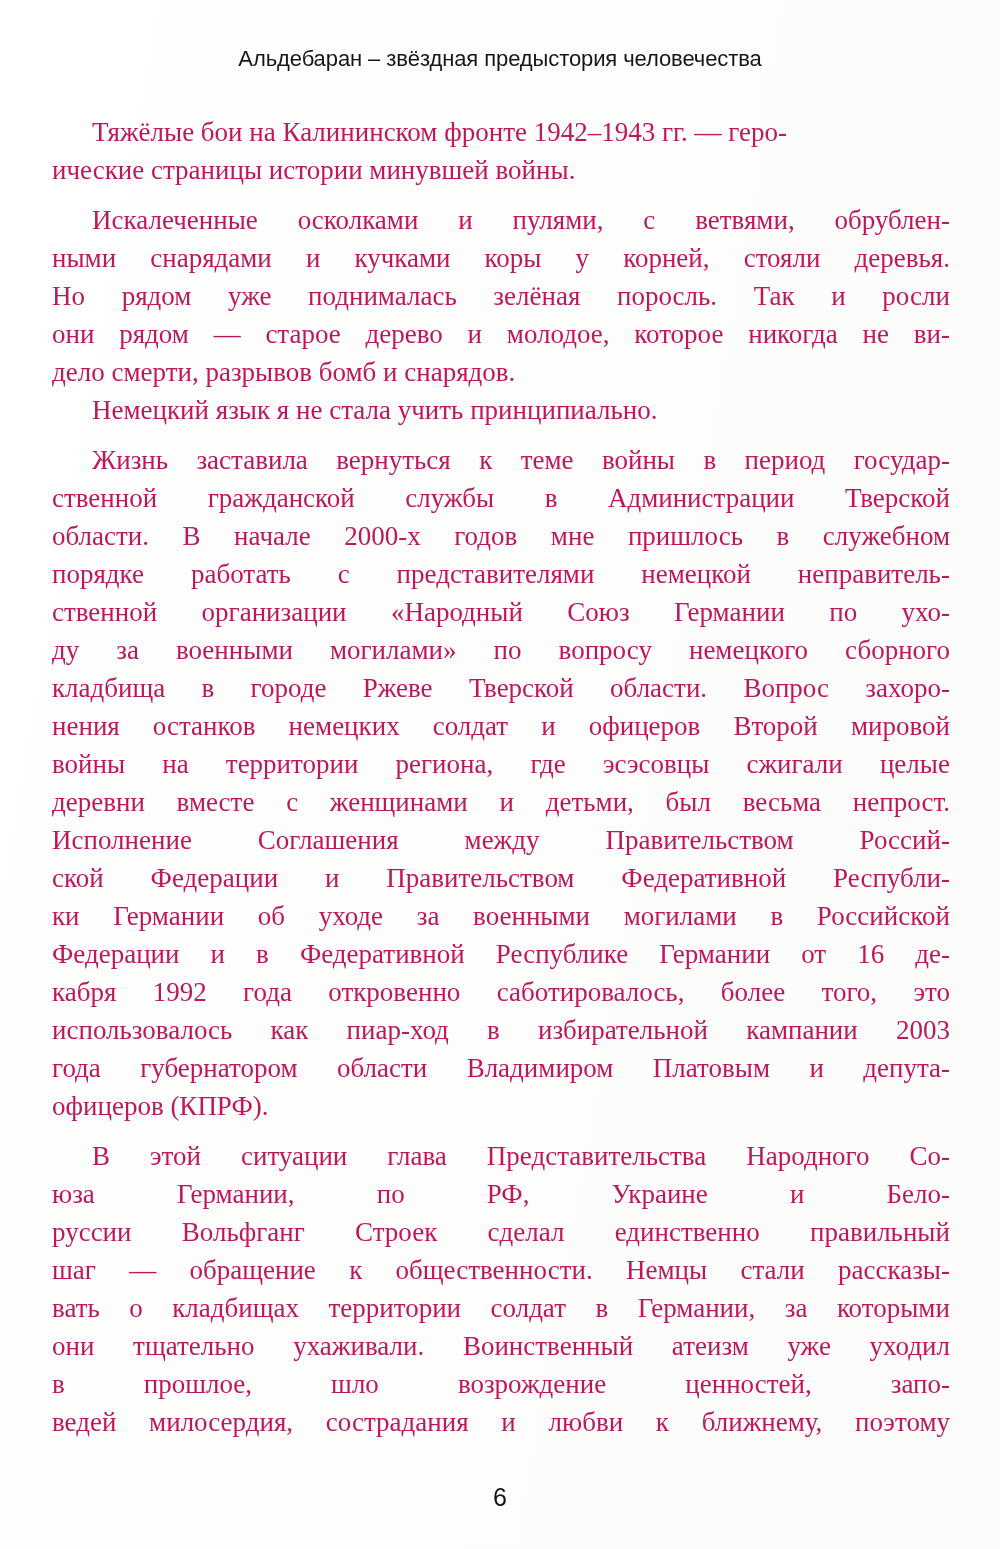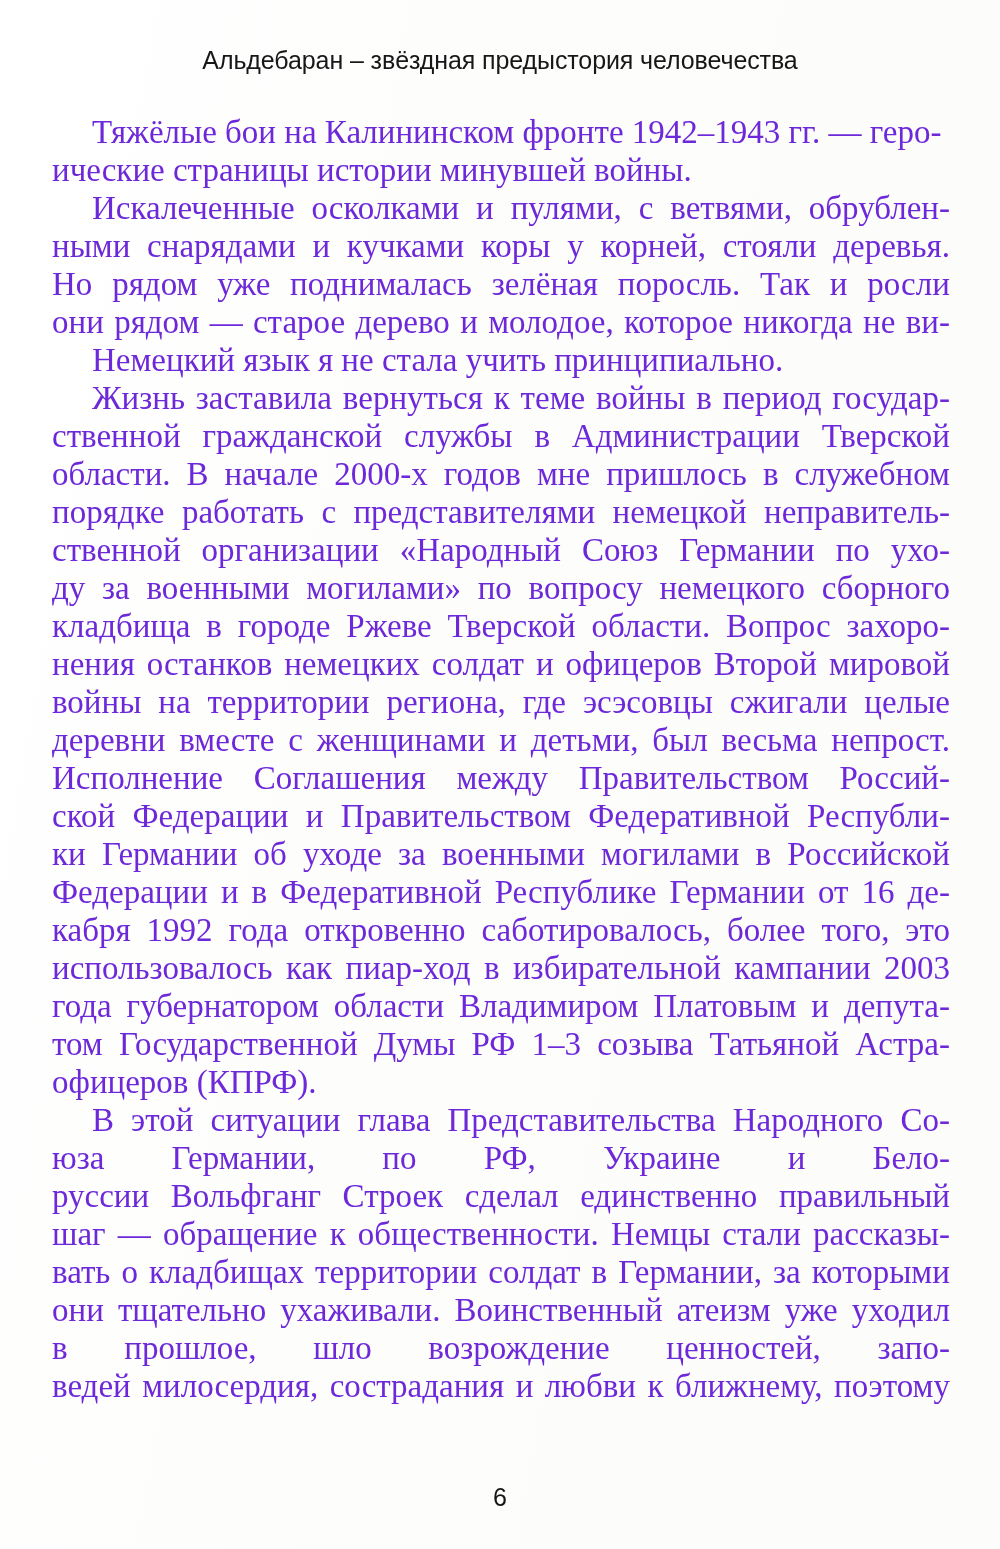--- a/index.html
+++ b/index.html
@@ -25,54 +25,54 @@
     pointer-events: none;
   }
 
   .running-header {
     position: absolute;
     top: 46px;
     left: 0;
     width: 1000px;
     text-align: center;
     font-family: "Liberation Sans", "DejaVu Sans", sans-serif;
-    font-size: 25px;
+    font-size: 22px;
     letter-spacing: -0.1px;
     color: #171717;
     white-space: nowrap;
   }
 
   .body-block {
     position: absolute;
     top: 113px;
     left: 52px;
     width: 898px;
   }
 
   
   .ln {
     display: block;
     height: 38px;
     line-height: 38px;
-    font-size: 33px;
-    color: #6d28d9;
+    font-size: 27px;
+    color: #be185d;
     white-space: nowrap;
     letter-spacing: 0px;
   }
   
   .ln.j {
     display: flex;
     justify-content: space-between;
     white-space: normal;
   }
   .ln.j > span { white-space: pre; }
 
   
   .ln.ind { padding-left: 40px; }
-  .ln.j.ind { padding-left: 40px; }
+  .ln.j.ind { padding-left: 40px; margin-top: 12px; }
 
   .footer-page {
     position: absolute;
     top: 1483px;
     left: 0;
     width: 1000px;
     text-align: center;
     font-family: "Liberation Sans", "DejaVu Sans", sans-serif;
     font-size: 25px;
     color: #151515;
@@ -128,20 +128,21 @@
           <span>—</span>
           <span>старое</span>
           <span>дерево</span>
           <span>и</span>
           <span>молодое,</span>
           <span>которое</span>
           <span>никогда</span>
           <span>не</span>
           <span>ви-</span>
         </div>
+        <div class="ln">дело смерти, разрывов бомб и снарядов.</div>
       </div>
       <div class="para">
         <div class="ln ind">Немецкий язык я не стала учить принципиально.</div>
       </div>
       <div class="para">
         <div class="ln j ind">
           <span>Жизнь</span>
           <span>заставила</span>
           <span>вернуться</span>
           <span>к</span>
@@ -296,30 +297,20 @@
         </div>
         <div class="ln j">
           <span>года</span>
           <span>губернатором</span>
           <span>области</span>
           <span>Владимиром</span>
           <span>Платовым</span>
           <span>и</span>
           <span>депута-</span>
         </div>
-        <div class="ln j">
-          <span>том</span>
-          <span>Государственной</span>
-          <span>Думы</span>
-          <span>РФ</span>
-          <span>1–3</span>
-          <span>созыва</span>
-          <span>Татьяной</span>
-          <span>Астра-</span>
-        </div>
         <div class="ln">офицеров (КПРФ).</div>
       </div>
       <div class="para">
         <div class="ln j ind">
           <span>В</span>
           <span>этой</span>
           <span>ситуации</span>
           <span>глава</span>
           <span>Представительства</span>
           <span>Народного</span>

